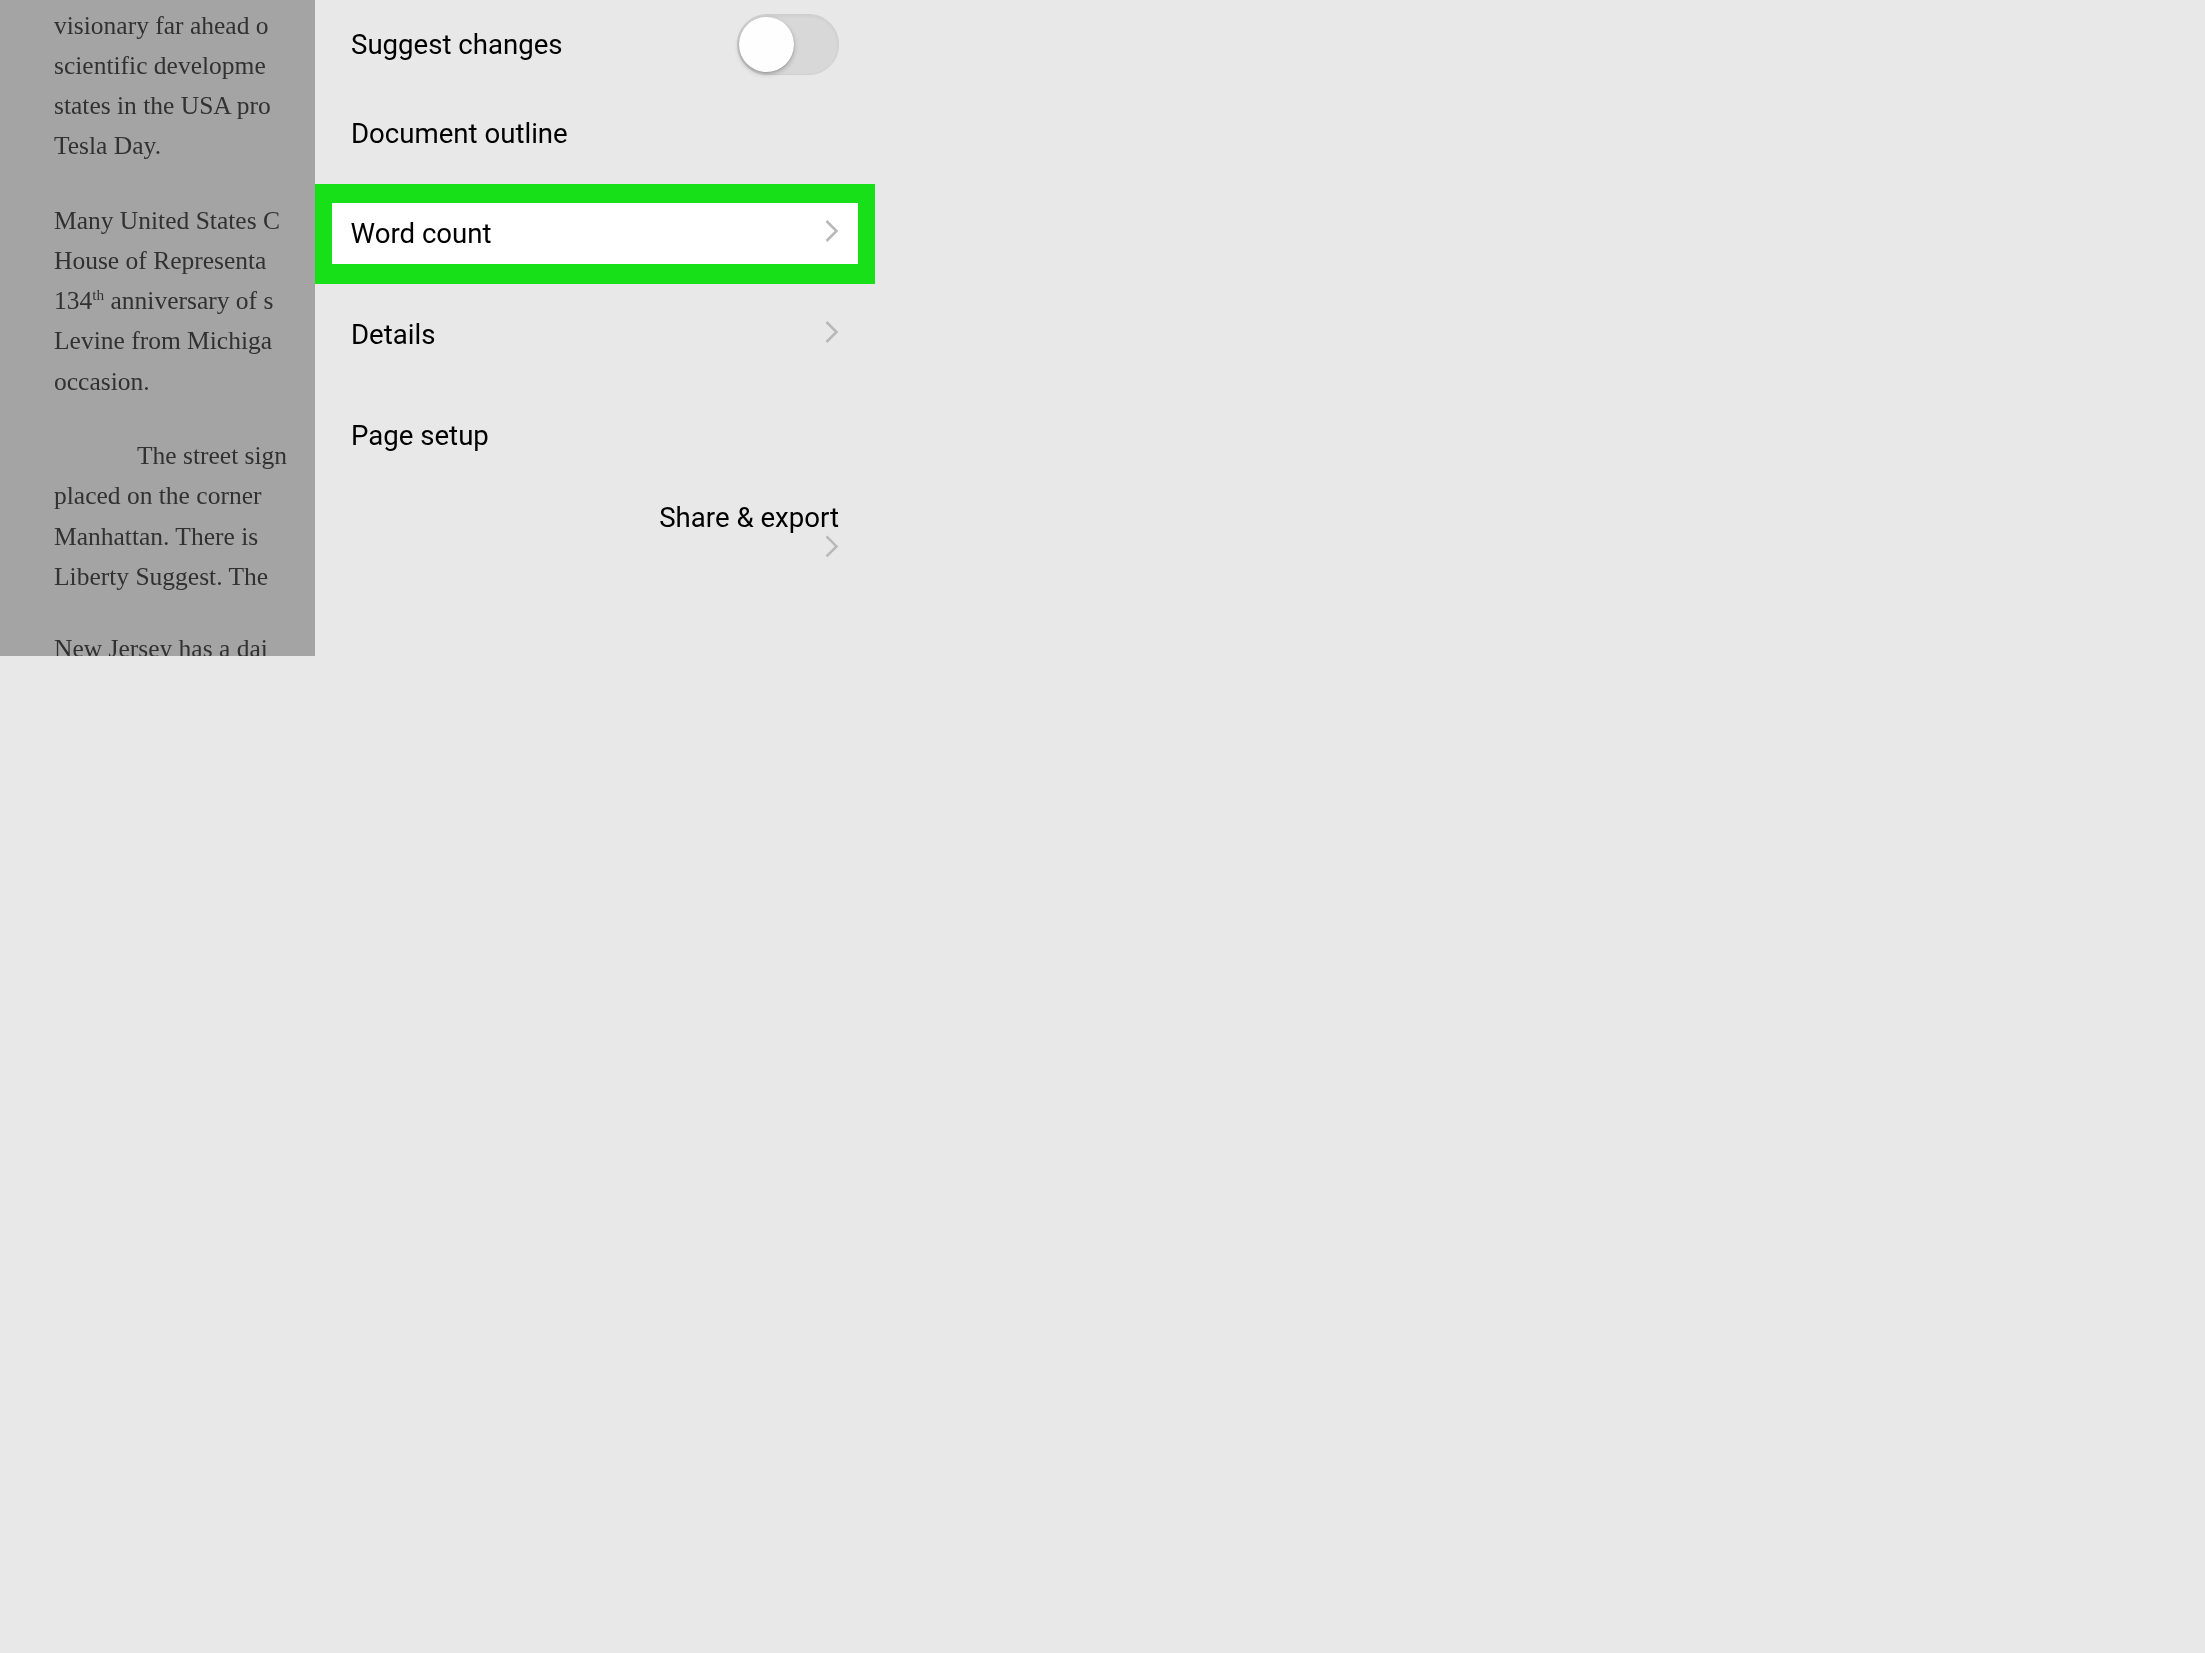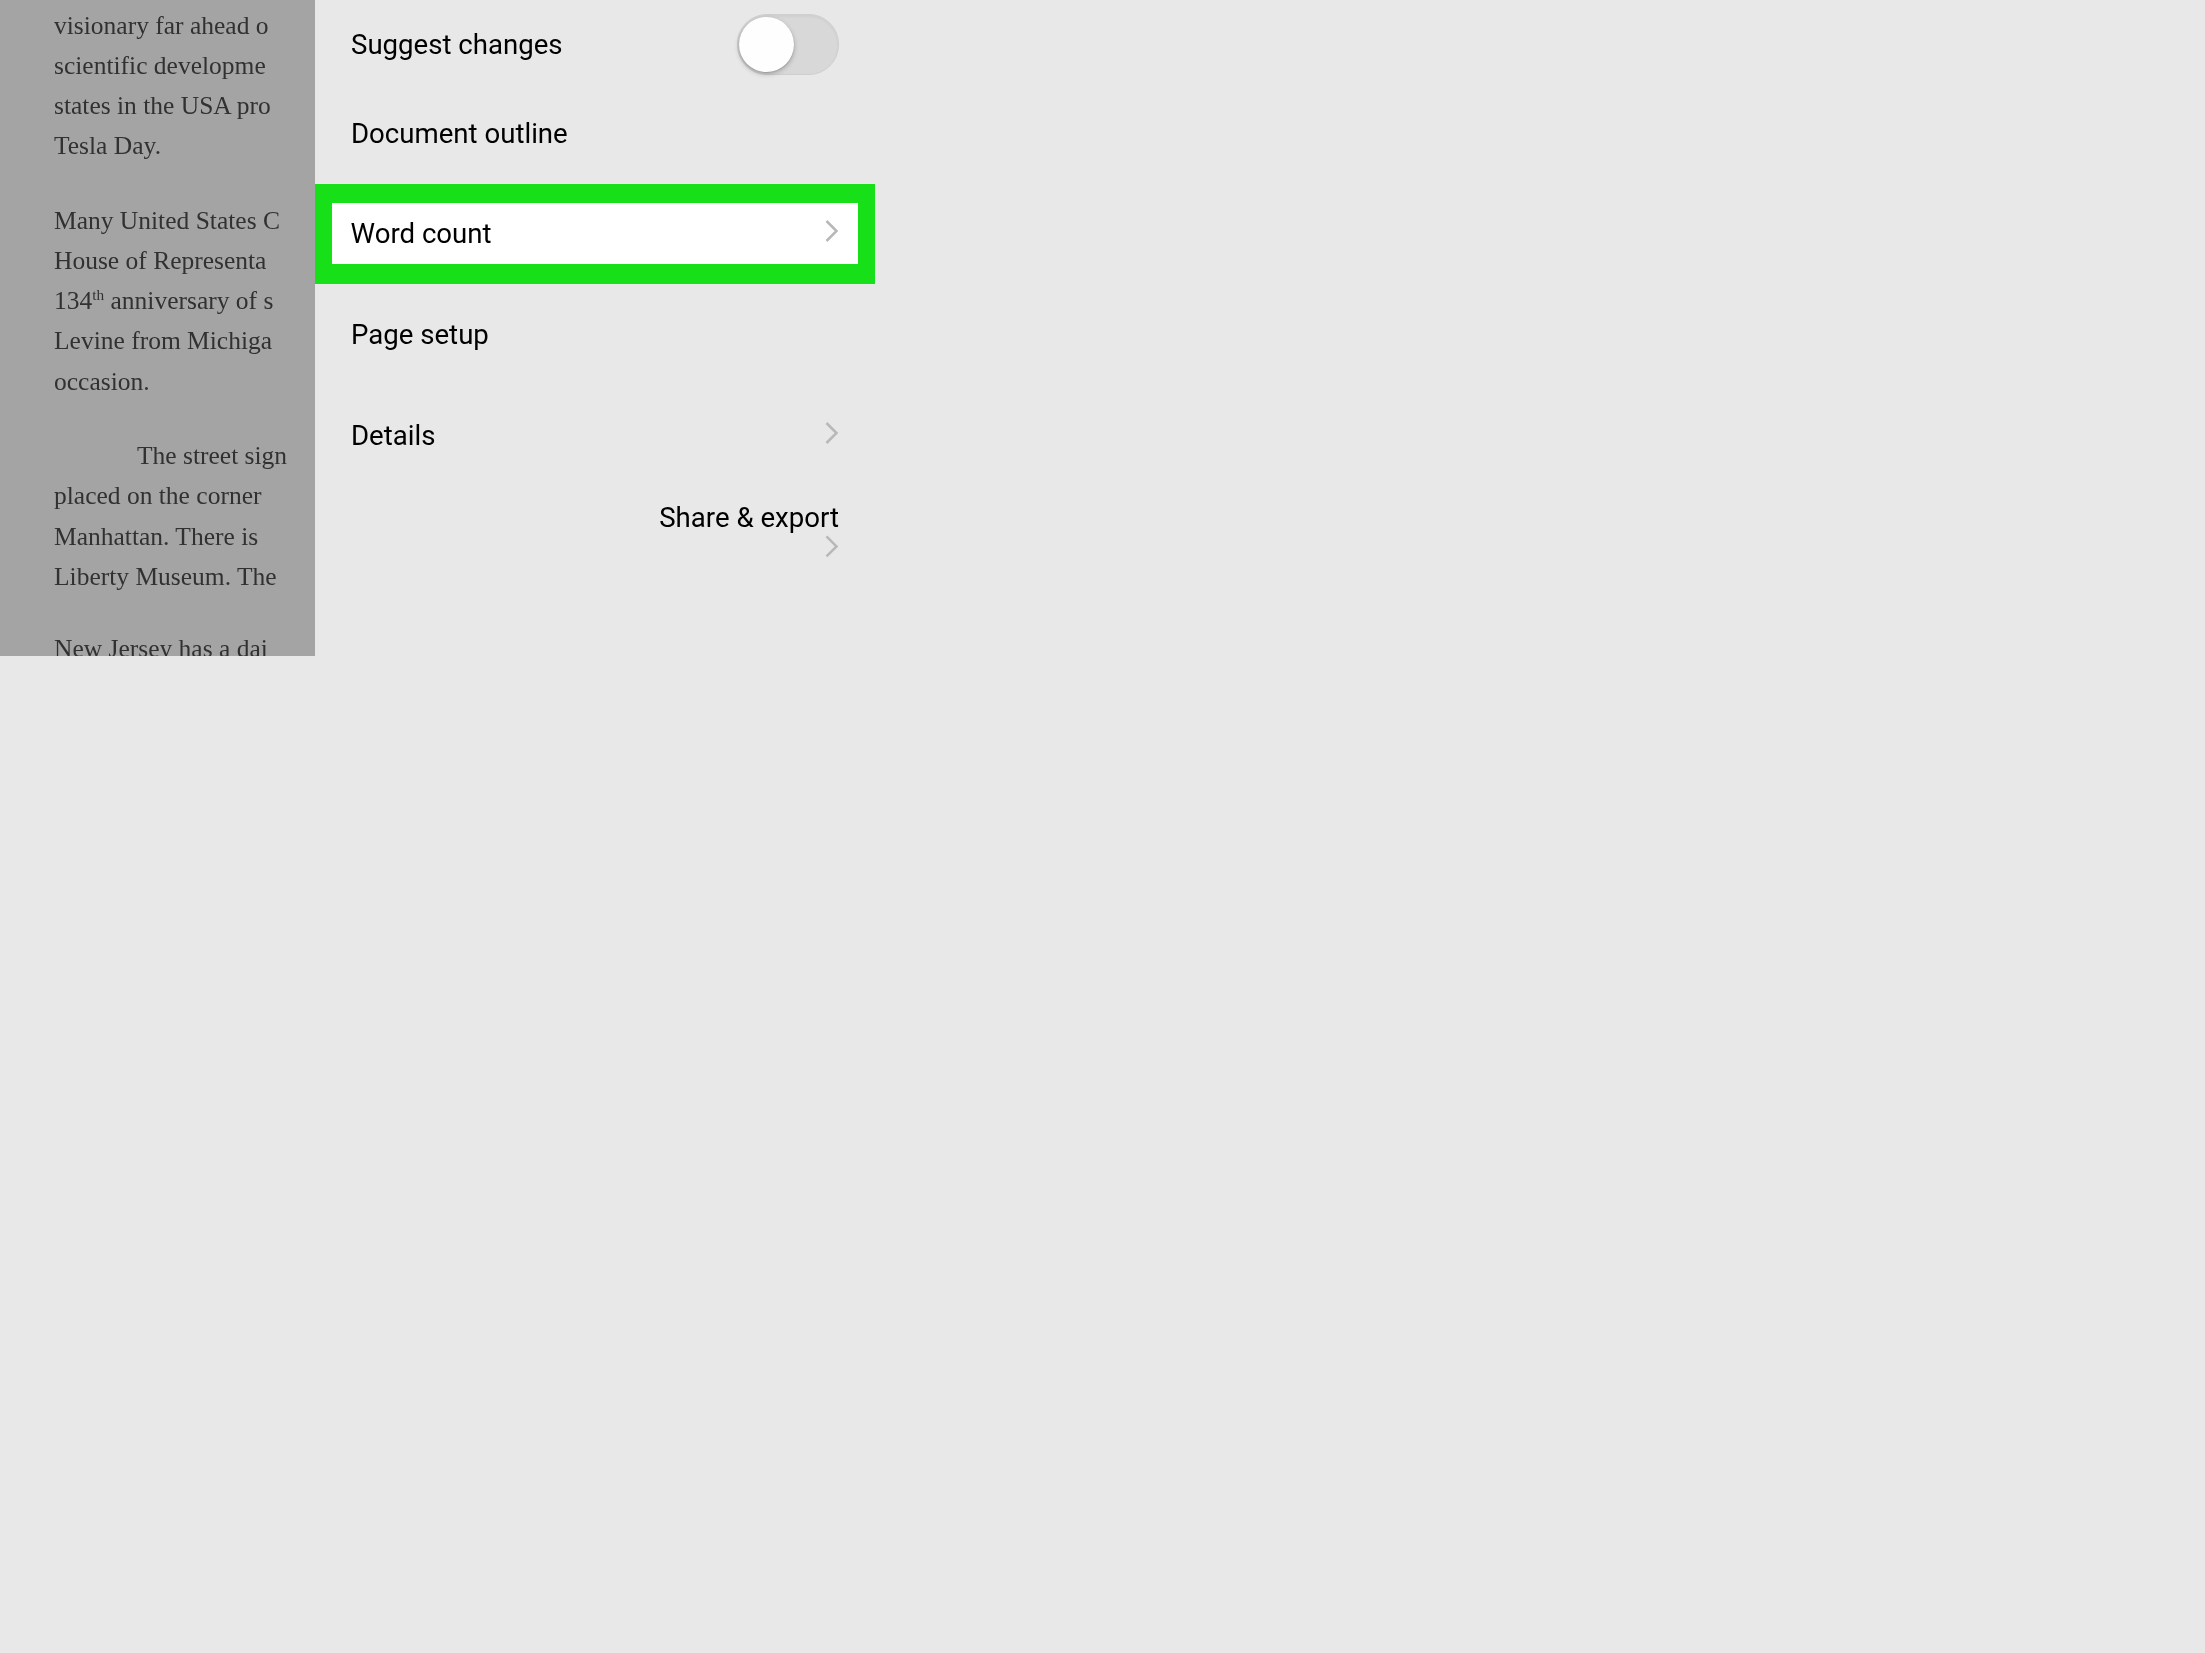--- a/index.html
+++ b/index.html
@@ -150,21 +150,21 @@
       <span>Many United States C</span><br>
       <span>House of Representa</span><br>
       <span>134</span><sup>th</sup><span> anniversary of s</span><br>
       <span>Levine from Michiga</span><br>
       <span>occasion.</span>
     </p>
     <p class="indent">
       <span>The street sign</span><br>
       <span style="display:inline-block; text-indent:0;">placed on the corner</span><br>
       <span style="display:inline-block; text-indent:0;">Manhattan. There is </span><br>
-      <span style="display:inline-block; text-indent:0;">Liberty Museum. The</span><br>
+      <span style="display:inline-block; text-indent:0;">Liberty Suggest. The</span><br>
       <span style="display:inline-block; text-indent:0;margin-top:32px;">New Jersey has a dai</span><br>
       <span style="display:inline-block; text-indent:0;">Coil creating a millio</span>
     </p>
   </div>
   <div class="dim-overlay"></div>
 </div>
 
 <div class="menu-panel">
 
   <div class="menu-item first">
@@ -184,30 +184,30 @@
       <span class="label">Word count</span>
       <span class="chevron">
         <svg viewBox="0 0 24 40">
             <polyline points="4,4 20,20 4,36"></polyline>
           </svg>
       </span>
     </div>
   </div>
 
   <div class="menu-item">
-    <span class="label">Page setup</span>
-  </div>
-
-  <div class="menu-item">
     <span class="label">Details</span>
     <span class="chevron">
       <svg viewBox="0 0 24 40">
           <polyline points="4,4 20,20 4,36"></polyline>
         </svg>
     </span>
+  </div>
+
+  <div class="menu-item">
+    <span class="label">Page setup</span>
   </div>
 
   <div class="menu-item last">
     <span class="label">Share &amp; export</span>
     <span class="chevron">
       <svg viewBox="0 0 24 40">
           <polyline points="4,4 20,20 4,36"></polyline>
         </svg>
     </span>
   </div>

